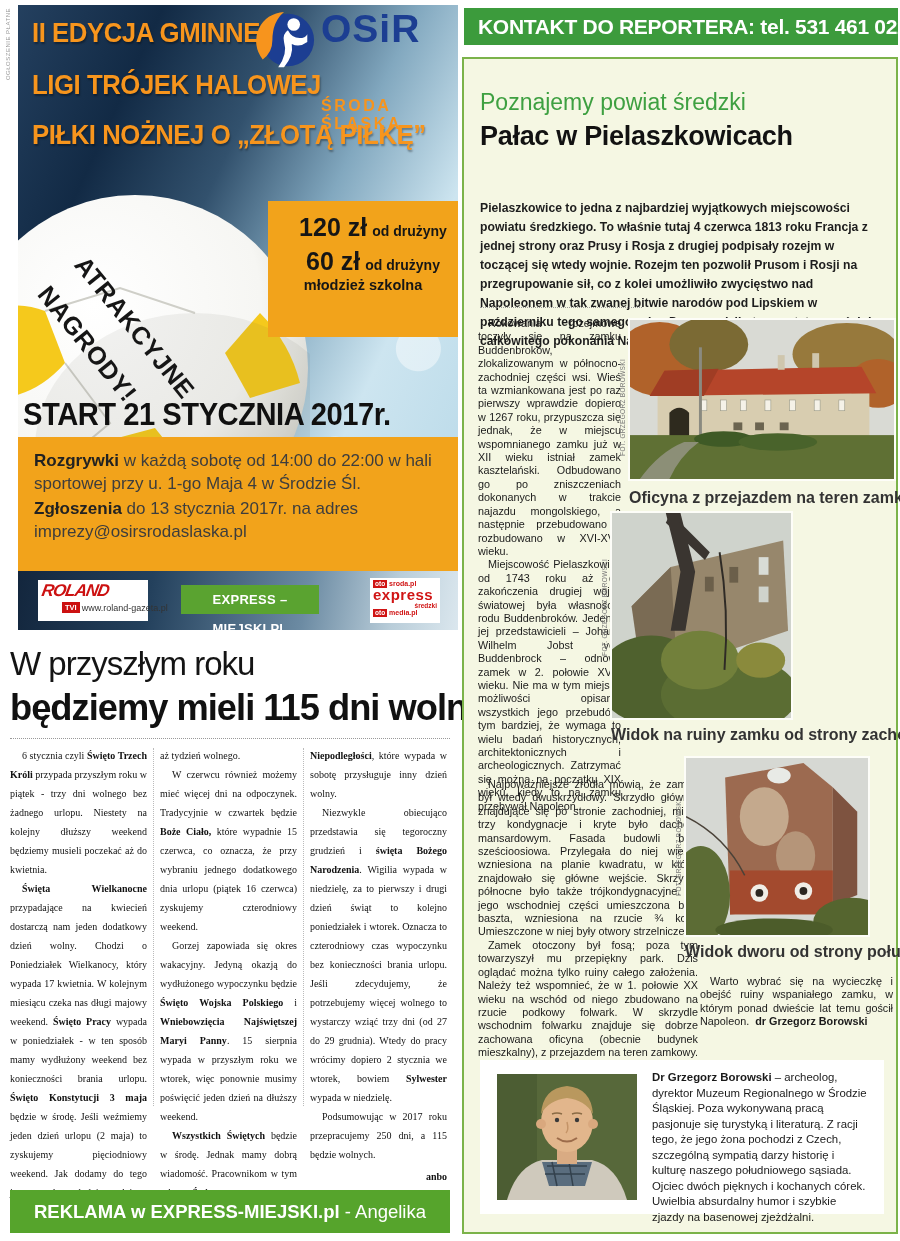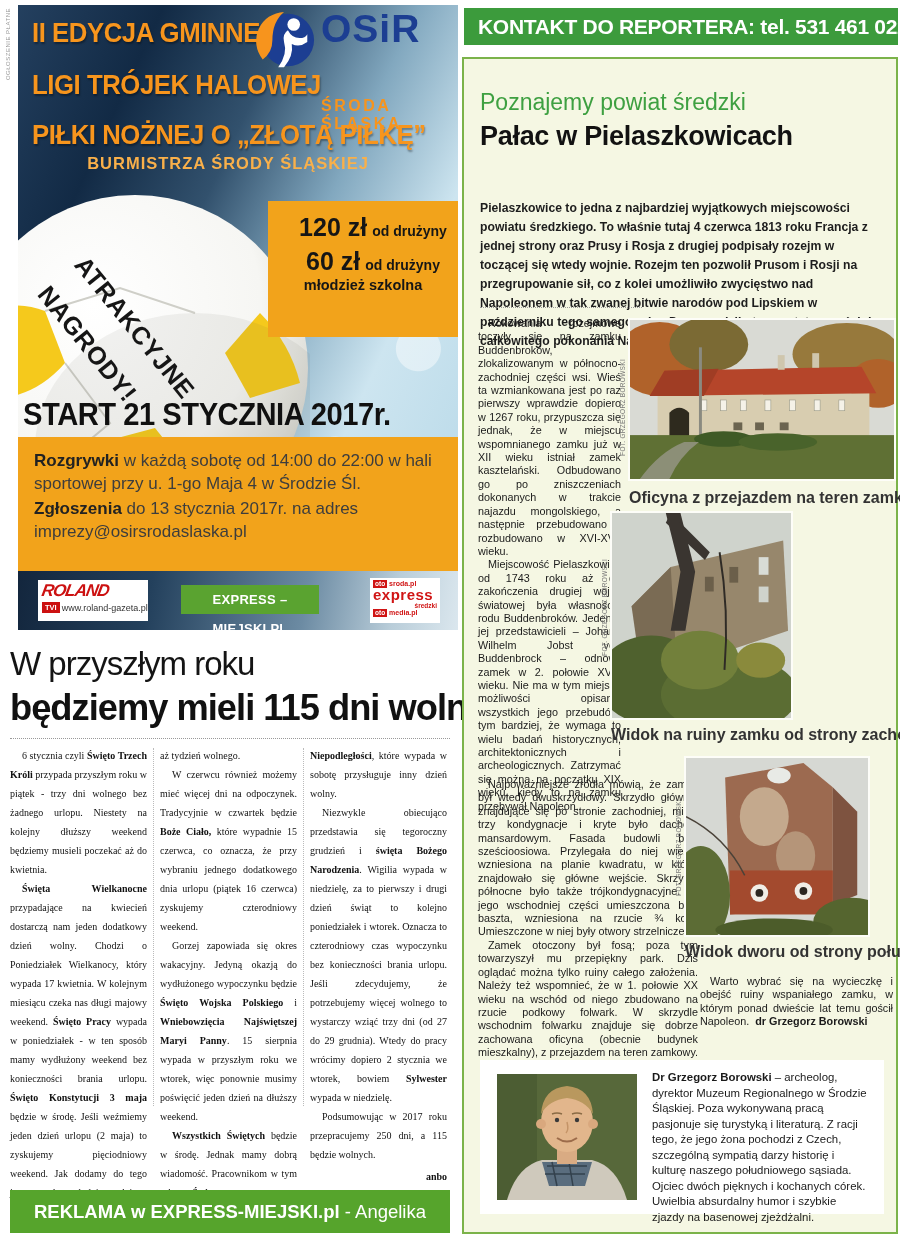--- a/index.html
+++ b/index.html
@@ -46,21 +46,21 @@
   #info-box p{margin:0;}
   #info-box p+p{margin-top:3px;}
   #info-box b{color:#222;}
   #logo-strip{position:absolute;left:0;top:566px;width:440px;height:59px;
     background:linear-gradient(100deg,#13263d 0%,#23405c 30%,#6c8ba3 65%,#b9cdd9 85%,#dbe7ee 100%);}
   #roland{position:absolute;left:20px;top:9px;width:110px;height:41px;background:#fff;
     padding:2px 4px;box-sizing:border-box;}
   .roland-name{color:#c11;font-style:italic;font-weight:900;font-size:17px;letter-spacing:-1px;
     transform:skewX(-10deg);transform-origin:left;line-height:17px;}
   .roland-sub{display:flex;align-items:center;margin-top:3px;}
-  .tvi{background:#c11;color:#fff;font-size:7.5px;font-weight:800;padding:1px 3px;}
+  .tvi{background:#c11;color:#fff;font-size:7.5px;font-weight:800;padding:1px 3px;margin-left:20px;}
   .roland-url{font-size:9px;color:#333;margin-left:2px;white-space:nowrap;}
   #express-chip{position:absolute;left:163px;top:14px;width:138px;height:29px;background:#5aa330;
     color:#fff;font-weight:800;font-size:13px;text-align:center;line-height:29px;letter-spacing:.3px;}
   #oto-box{position:absolute;left:352px;top:7px;width:70px;height:45px;background:#fff;
     padding:2px 3px;box-sizing:border-box;font-weight:800;color:#d01414;}
   .oto-row{display:flex;align-items:center;font-size:7px;line-height:8px;}
   .oto-chip{background:#d01414;color:#fff;padding:0 2px;font-size:6.5px;margin-right:2px;}
   .oto-express{font-size:15px;line-height:14px;letter-spacing:.5px;}
   .oto-sredzki{font-size:6.5px;line-height:7px;text-align:right;}
 
@@ -117,21 +117,20 @@
 <body>
 
 <div id="page">
 
   <div id="ad-side-label">OGŁOSZENIE PŁATNE</div>
 
   <div id="ad">
     <div class="ad-head" id="ad-line1">II EDYCJA GMINNEJ</div>
     <div class="ad-head" id="ad-line2">LIGI TRÓJEK HALOWEJ</div>
     <div class="ad-head" id="ad-line3">PIŁKI NOŻNEJ O „ZŁOTĄ PIŁKĘ”</div>
-    <div id="ad-line4">BURMISTRZA ŚRODY ŚLĄSKIEJ</div>
 
     <div id="osir">
       <span>
         <svg viewBox="0 0 64 64" width="62" height="62">
           <circle cx="35" cy="32" r="27" fill="#1c3e92"></circle>
           <path d="M31 3 A30 30 0 0 0 9 52 Q19 45 19 32 Q19 13 31 3 Z" fill="#f7941d"></path>
           <circle cx="41" cy="16" r="6.5" fill="#ffffff"></circle>
           <path d="M25 60 Q35 46 31 34 Q29 26 35 22 Q39 30 47 30 Q53 30 55 26 L55 34 Q47 40 39 36 Q41 48 31 60 Z" fill="#ffffff"></path>
         </svg>
       </span>

